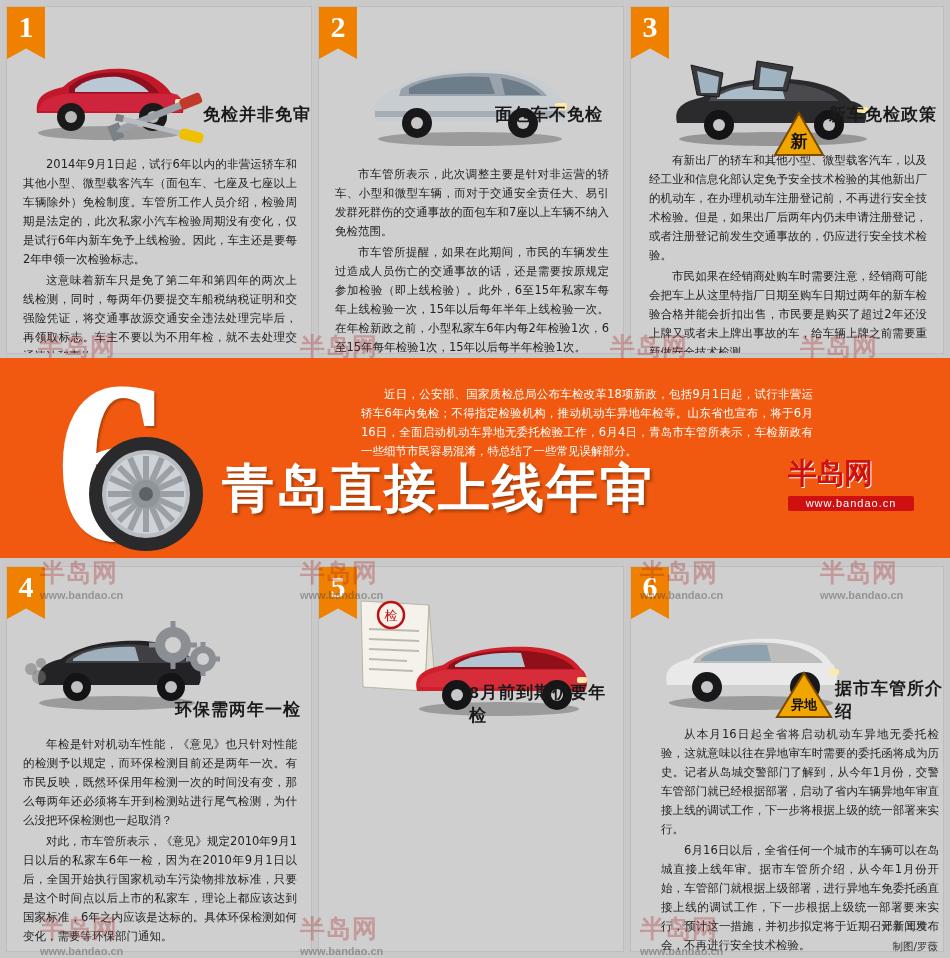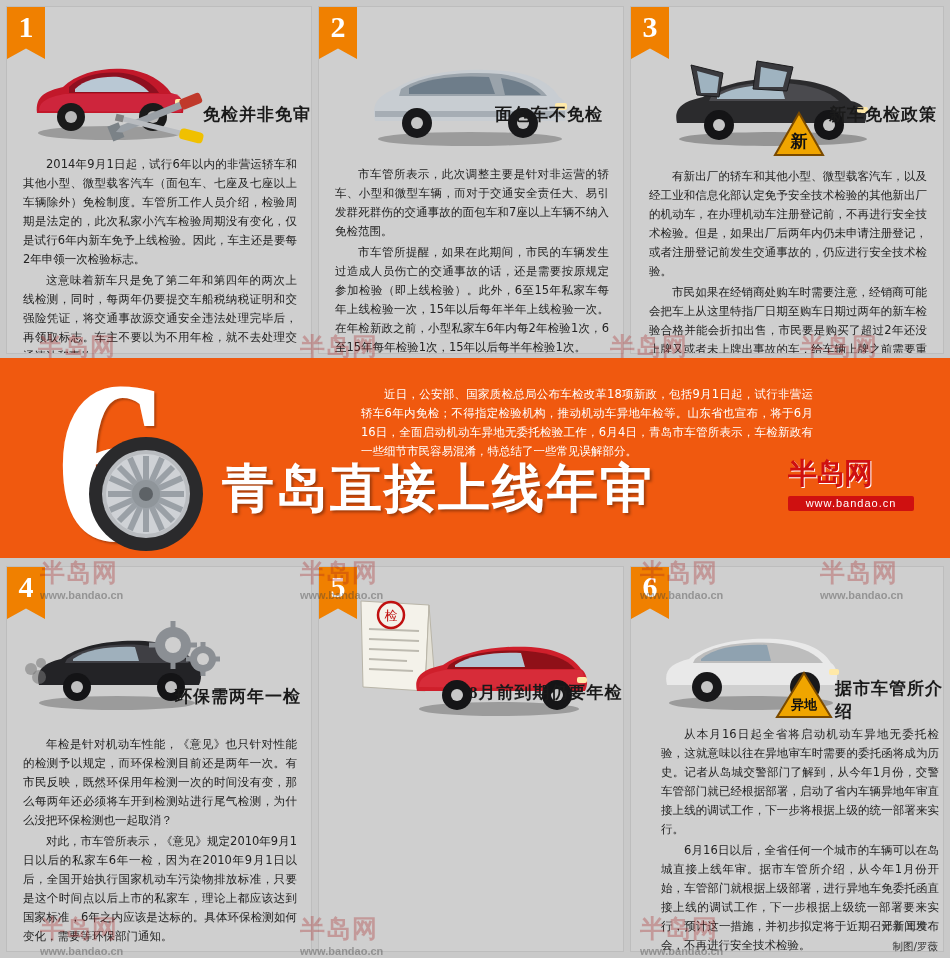--- a/index.html
+++ b/index.html
@@ -41,21 +41,21 @@
     font-family:"Liberation Serif", serif;
     font-weight:bold;
     font-size:30px;
     text-align:center;
     line-height:40px;
     z-index:3;
     clip-path:polygon(0 0,100% 0,100% 100%,50% 80%,0 100%);
   }
   .panel-title{
     position:absolute;
-    font-family:Liberation Serif, serif;
+    font-family:Liberation Mono, monospace;
     font-weight:bold;
     font-size:17px;
     color:#1a1a1a;
     z-index:3;
     letter-spacing:1px;
   }
   .body-text{
     position:absolute;
     font-size:11.5px;
     line-height:19px;
@@ -215,21 +215,21 @@
         <rect x="196" y="52" width="11" height="6" rx="2" fill="#ffe9a8"></rect>
       </svg>
     </div>
     <div class="tri-new" style="left:142px;top:104px;">
       <svg width="52" height="46" viewBox="0 0 52 46">
         <polygon points="26,2 50,44 2,44" fill="#f0a500" stroke="#7a4a00" stroke-width="2"></polygon>
         <text x="26" y="36" font-size="17" font-family="DejaVu Serif, serif" font-weight="bold" fill="#111" text-anchor="middle">新</text>
       </svg>
     </div>
     <div class="panel-title" style="left:198px;top:96px;">新车免检政策</div>
-    <div class="body-text" style="left:18px;top:160px;width:278px;">
+    <div class="body-text" style="left:18px;top:144px;width:278px;">
       <p>有新出厂的轿车和其他小型、微型载客汽车，以及经工业和信息化部认定免予安全技术检验的其他新出厂的机动车，在办理机动车注册登记前，不再进行安全技术检验。但是，如果出厂后两年内仍未申请注册登记，或者注册登记前发生交通事故的，仍应进行安全技术检验。</p>
       <p>市民如果在经销商处购车时需要注意，经销商可能会把车上从这里特指厂日期至购车日期过两年的新车检验合格并能会折扣出售，市民要是购买了超过2年还没上牌又或者未上牌出事故的车，给车辆上牌之前需要重新做安全技术检测。</p>
     </div>
   </div>
 </div>
 
 <div class="panel" style="left:6px;top:566px;width:306px;height:386px;">
   <div class="panel-inner">
     <div class="numtag">4</div>
     <div class="art" style="left:18px;top:52px;width:180px;height:92px;">
@@ -263,21 +263,21 @@
             <line x1="26" y1="42" x2="26" y2="50"></line>
           <line x1="2" y1="26" x2="10" y2="26"></line>
             <line x1="42" y1="26" x2="50" y2="26"></line>
           <line x1="56" y1="23" x2="56" y2="29"></line>
             <line x1="56" y1="51" x2="56" y2="57"></line>
           <line x1="39" y1="40" x2="45" y2="40"></line>
             <line x1="67" y1="40" x2="73" y2="40"></line>
         </g>
       </svg>
     </div>
-    <div class="panel-title" style="left:168px;top:118px;">环保需两年一检</div>
+    <div class="panel-title" style="left:168px;top:131px;">环保需两年一检</div>
     <div class="body-text" style="left:16px;top:168px;width:274px;">
       <p>年检是针对机动车性能，《意见》也只针对性能的检测予以规定，而环保检测目前还是两年一次。有市民反映，既然环保用年检测一次的时间没有变，那么每两年还必须将车开到检测站进行尾气检测，为什么没把环保检测也一起取消？</p>
       <p>对此，市车管所表示，《意见》规定2010年9月1日以后的私家车6年一检，因为在2010年9月1日以后，全国开始执行国家机动车污染物排放标准，只要是这个时间点以后上市的私家车，理论上都应该达到国家标准，6年之内应该是达标的。具体环保检测如何变化，需要等环保部门通知。</p>
     </div>
   </div>
 </div>
 
 <div class="panel" style="left:318px;top:566px;width:306px;height:386px;">
   <div class="panel-inner">
     <div class="numtag">5</div>

